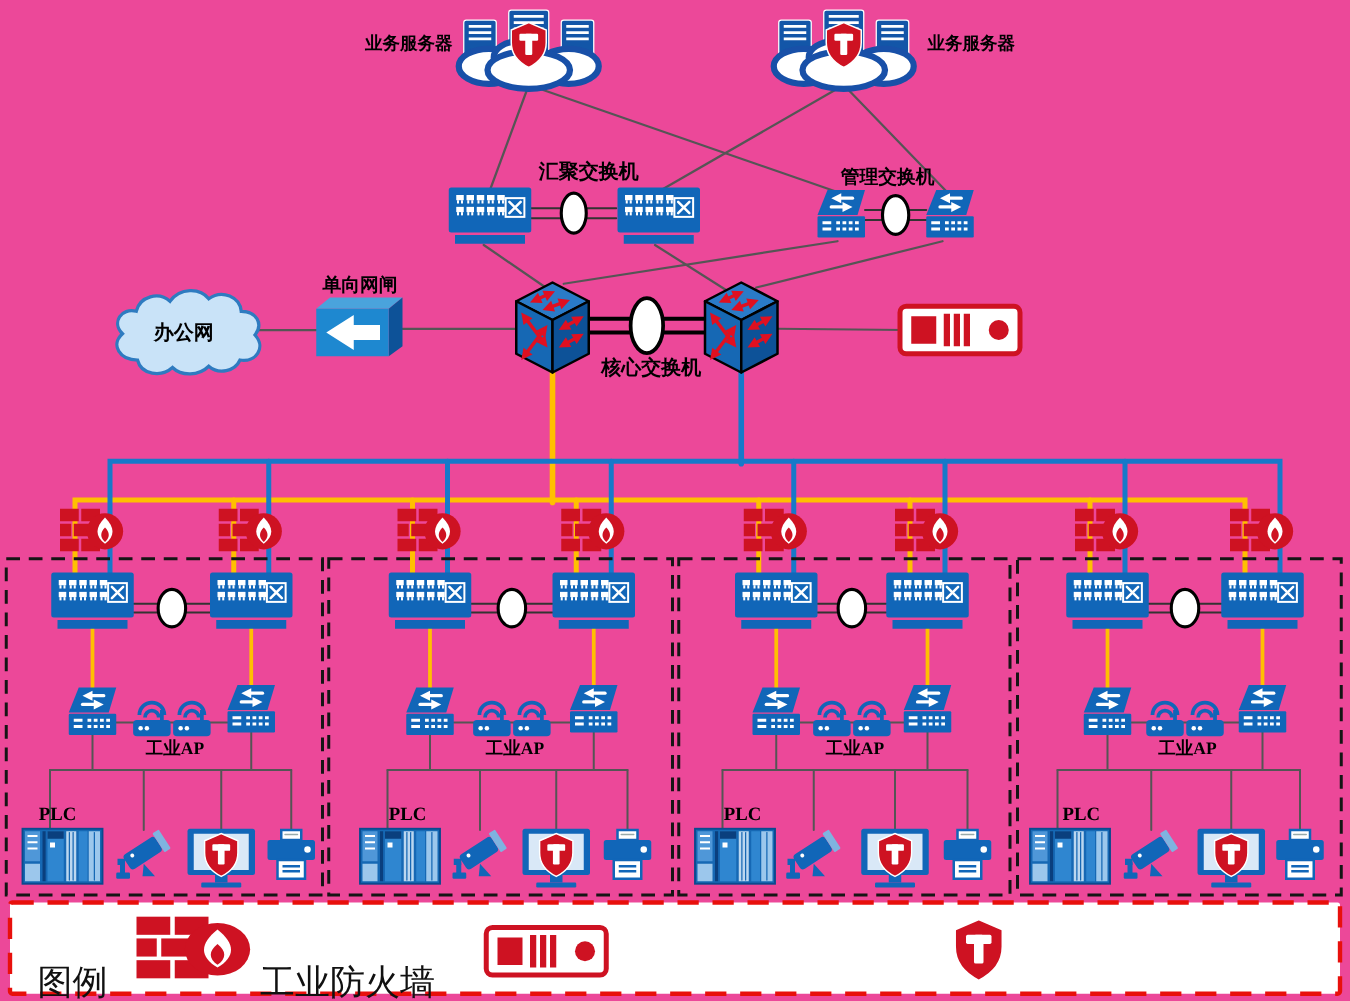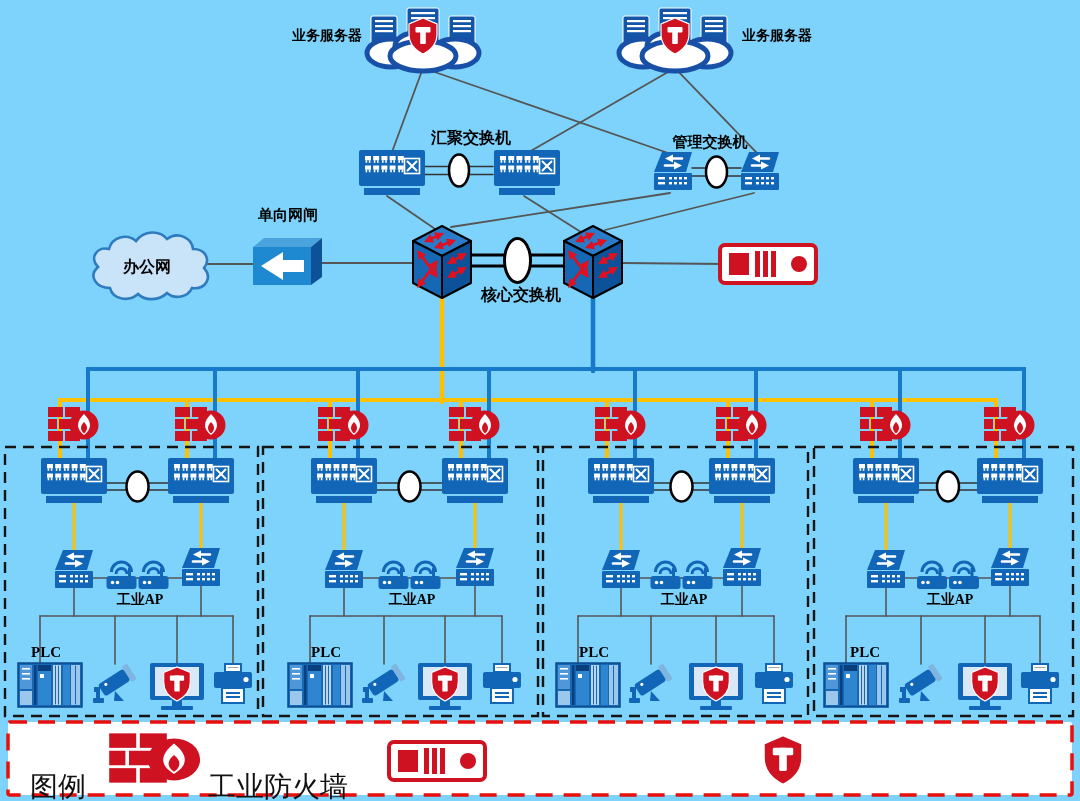--- a/index.html
+++ b/index.html
@@ -1,16 +1,16 @@
 <!DOCTYPE html>
 <html><head>
 <meta charset="utf-8">
 <style>
   html,body{margin:0;padding:0;background:#fff;}
-  #stage{position:relative;width:1080px;height:801px;background:#7dd3fc;overflow:hidden;
+  #stage{position:relative;width:1080px;height:801px;background:#ec4899;overflow:hidden;
          font-family:"Liberation Serif","DejaVu Serif",serif;}
   #net-svg{position:absolute;left:0;top:0;}
   .lbl{position:absolute;transform:translateX(-50%);white-space:nowrap;color:#000;line-height:1.1;}
   .f14{font-size:14px;font-weight:700;}
   .f15{font-size:15px;font-weight:700;}
   .f16{font-size:16px;font-weight:700;}
   .fap{font-size:14px;font-weight:700;font-family:Liberation Serif, serif;}
   .fplc{font-size:15px;font-weight:700;text-align:right;}
   .fleg{font-size:28px;font-weight:400;color:#111;margin-top:32px;}
 </style>
@@ -1168,21 +1168,21 @@
           <rect x="-2.8" y="-9" width="5.6" height="17" fill="#fff" rx="1"></rect>
         </g>
       </g>
     </svg>
 
   <div class="lbl f14" style="left:327px;top:28px">业务服务器</div>
   <div class="lbl f14" style="left:777px;top:28px">业务服务器</div>
   <div class="lbl f16" style="left:471px;top:129px">汇聚交换机</div>
   <div class="lbl f15" style="left:710px;top:134px">管理交换机</div>
   <div class="lbl f16" style="left:147px;top:258px">办公网</div>
-  <div class="lbl f15" style="left:288px;top:207px">单向网闸</div>
+  <div class="lbl f15" style="left:288px;top:221px">单向网闸</div>
   <div class="lbl f16" style="left:521px;top:286px">核心交换机</div>
 
   <div class="lbl fap" style="left:140px;top:592px">工业AP</div>
   <div class="lbl fap" style="left:412px;top:592px">工业AP</div>
   <div class="lbl fap" style="left:684px;top:592px">工业AP</div>
   <div class="lbl fap" style="left:950px;top:592px">工业AP</div>
 
   <div class="lbl fplc" style="left:46px;top:644px">PLC</div>
   <div class="lbl fplc" style="left:326px;top:644px">PLC</div>
   <div class="lbl fplc" style="left:594px;top:644px">PLC</div>

